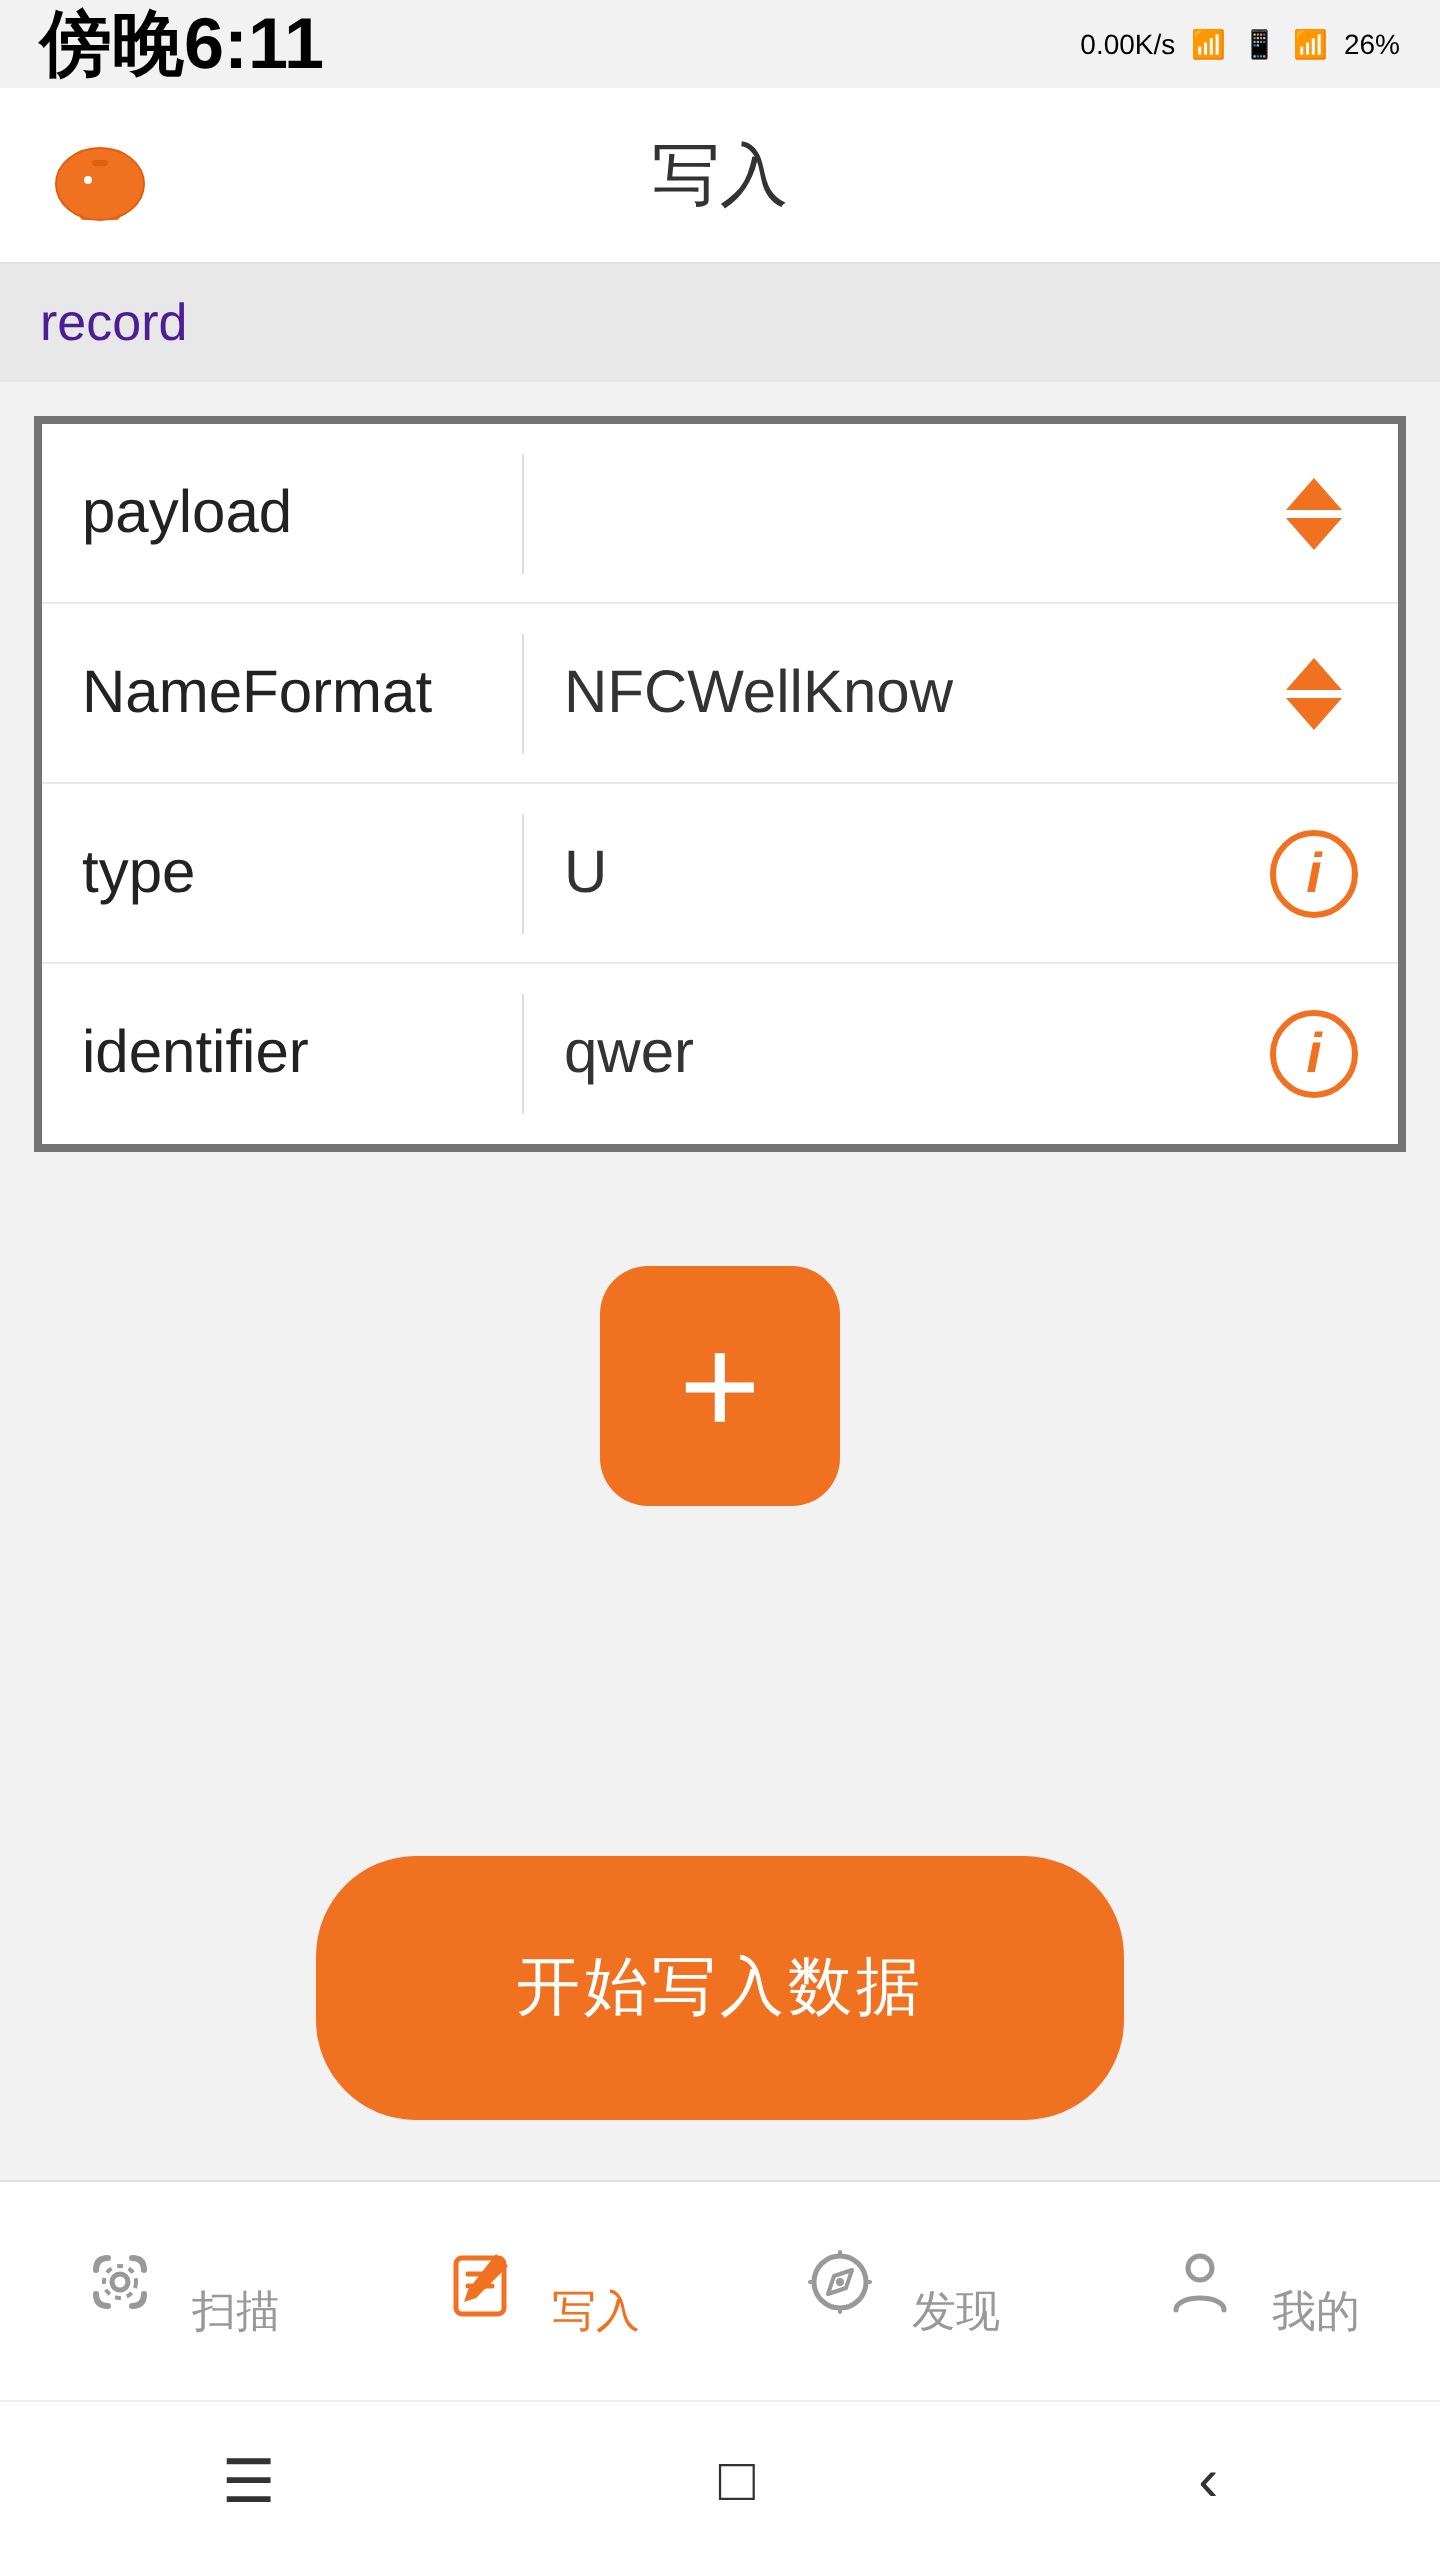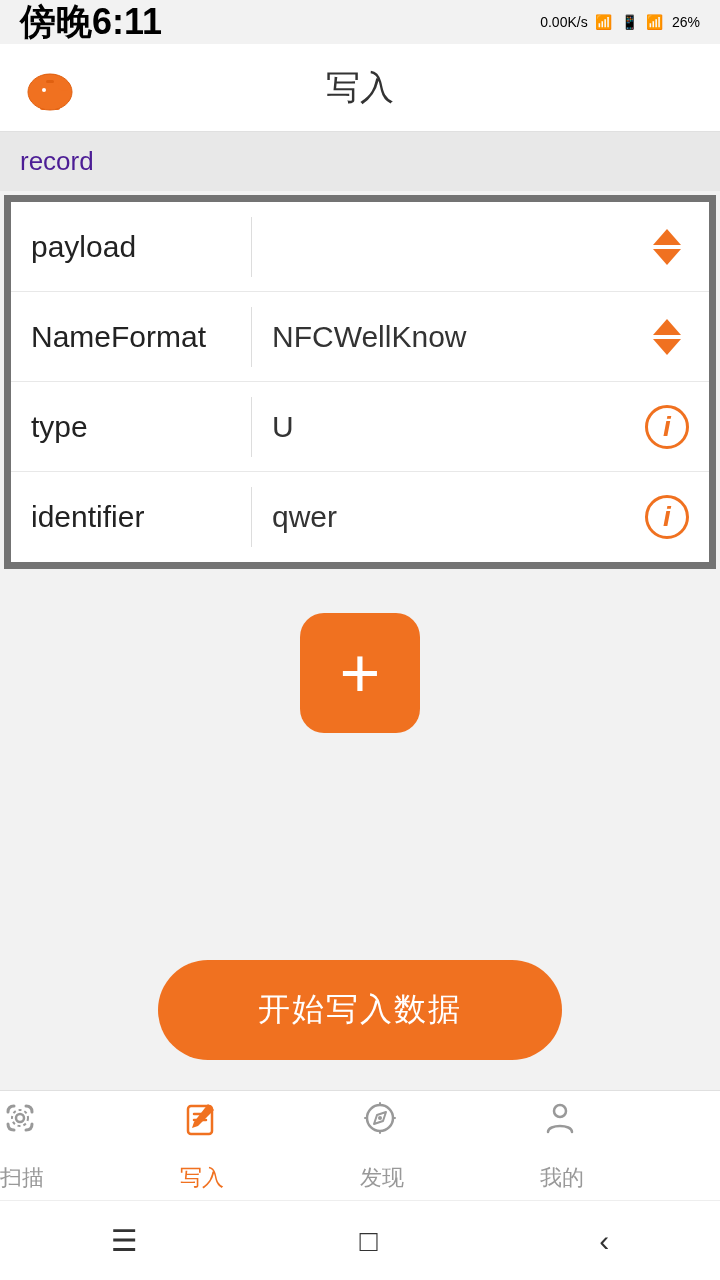--- a/index.html
+++ b/index.html
@@ -53,22 +53,22 @@
     .section-label {
       background: #e8e8e8;
       padding: 14px 20px;
       font-size: 26px;
       color: #4c1d95;
     }
 
     
     .record-card {
       background: #fff;
-      margin: 4px;
-      border: 7px solid #737373;
+      margin: 17px;
+      border: 4px solid #737373;
       border-radius: 0;
     }
 
     .record-row {
       display: flex;
       align-items: center;
       min-height: 90px;
       border-bottom: 1px solid #e8e8e8;
       padding: 0 20px;
     }
@@ -171,39 +171,39 @@
       display: flex;
       justify-content: center;
       padding: 20px 0 30px;
     }
     .write-btn {
       background: #f07120;
       color: #fff;
       border: none;
       border-radius: 50px;
       font-size: 32px;
-      padding: 28px 100px;
+      padding: 44px 100px;
       cursor: pointer;
       font-weight: 400;
       letter-spacing: 2px;
     }
 
     
     .bottom-nav {
       background: #fff;
       border-top: 1px solid #e0e0e0;
       height: 110px;
       display: flex;
       align-items: center;
     }
     .nav-item {
       flex: 1;
       display: flex;
-      flex-direction: column;
-      align-items: flex-start;
+      flex-direction: row;
+      align-items: flex-end;
       justify-content: center;
       gap: 16px;
       cursor: pointer;
       padding: 10px 0;
     }
     .nav-icon {
       font-size: 38px;
       color: #999;
     }
     .nav-icon.active { color: #f07120; }

